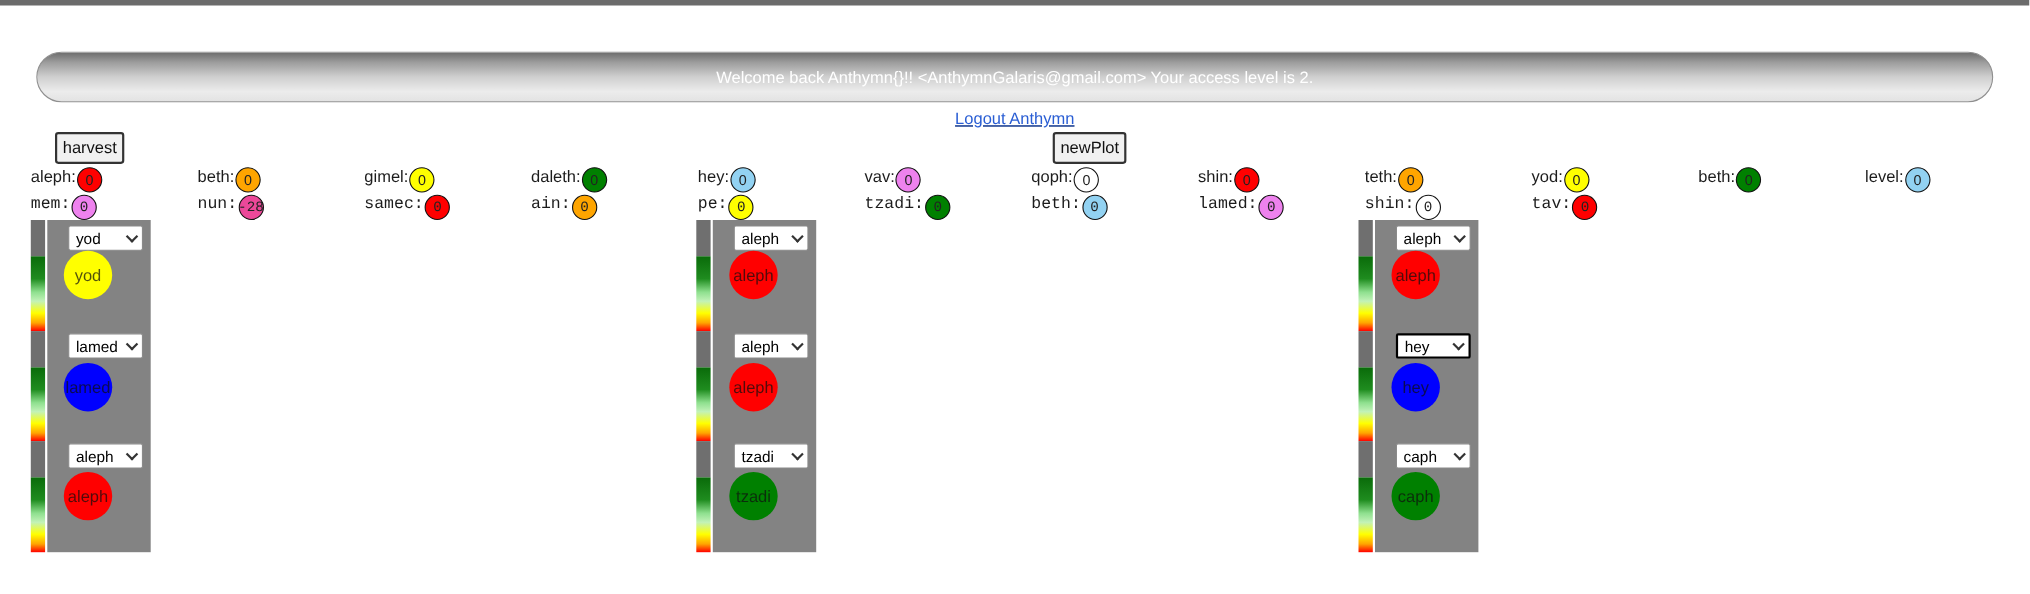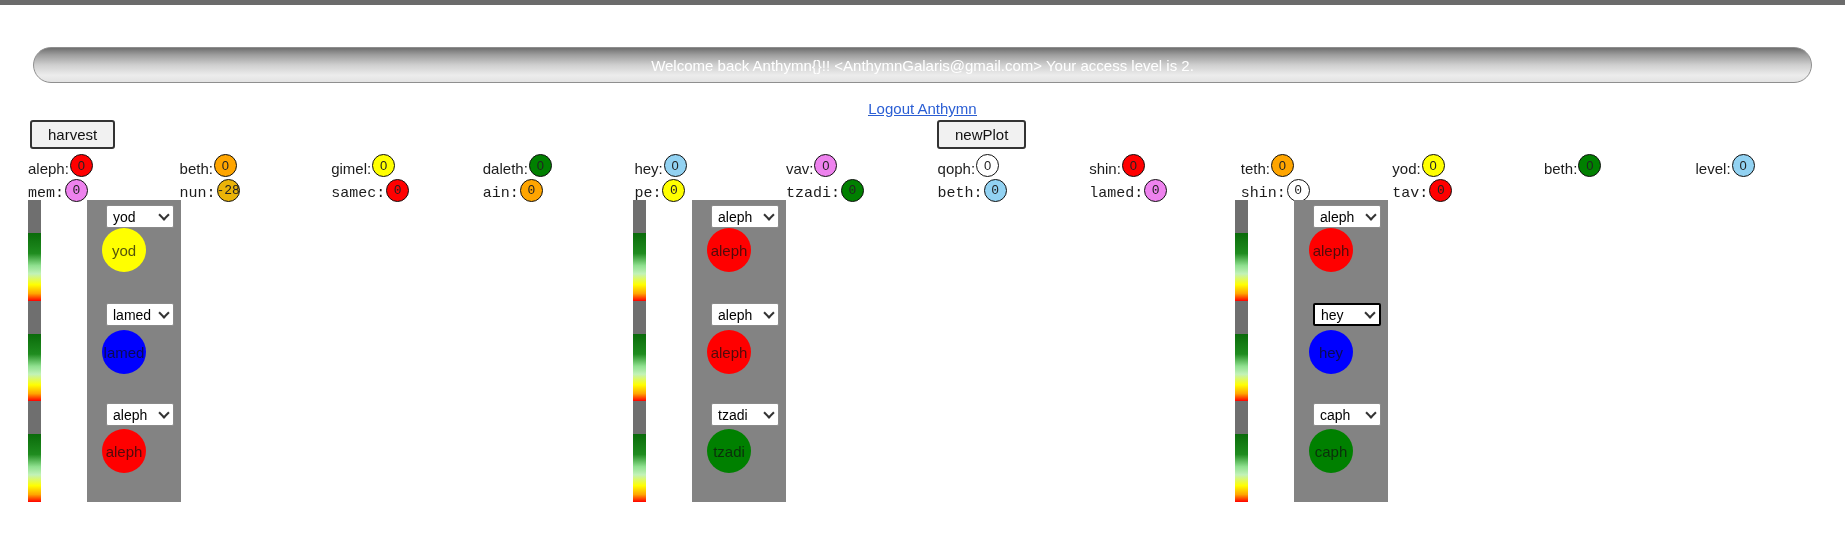--- a/index.html
+++ b/index.html
@@ -5,58 +5,58 @@
   html,body{margin:0;padding:0;}
   body{
     width:1845px;height:540px;position:relative;overflow:hidden;
     background:#ffffff;font-family:"Liberation Sans",sans-serif;
   }
   .top-bar{
     position:absolute;left:0;top:0;width:100%;height:5px;
     background:var(--c-topbar,#6b6b6b);
   }
   .banner{
-    position:absolute;left:33px;top:47px;width:1779px;height:36px;
+    position:absolute;left:33px;top:47px;width:1779px;height:46px;
     border:1px solid #8f8f8f;border-radius:23px;box-sizing:border-box;
     background:linear-gradient(180deg,#6f6f6f 0%,#9d9d9d 20%,#cfcfcf 50%,#ececec 80%,#e3e3e3 100%);
     display:flex;align-items:center;justify-content:center;
     color:#ffffff;font-size:15px;
   }
   .logout-row{
     position:absolute;left:0;top:100px;width:100%;text-align:center;text-decoration:underline;
   }
   .logout-link{
     color:var(--c-link,#2a5ed4);text-decoration:underline;font-size:15px;cursor:pointer;
   }
   .ui-button{
     position:absolute;background:#f1f1f1;color:#111;
     border:2px solid var(--c-btn-border,#333);border-radius:3px;
     font-size:15px;font-family:"Liberation Sans",sans-serif;
-    height:29px;padding:0 16px;line-height:25px;text-align:center;
+    height:29px;padding:0 5px;line-height:25px;text-align:center;margin-left:20px;
   }
   #harvest-btn{left:30px;top:120px;}
   #newplot-btn{left:937px;top:120px;}
   .res-row{
     position:absolute;left:28px;display:flex;height:25px;
   }
   #res-row-1{top:152px;}
   #res-row-2{top:177px;font-family:Liberation Mono, monospace;}
   .res-cell{
-    width:151.6px;flex:none;display:flex;align-items:flex-end;
+    width:151.6px;flex:none;display:flex;align-items:flex-start;
     font-size:15px;color:#1c1c1c;
   }
   .res-label{white-space:nowrap;}
   .res-circle{
     width:21px;height:21px;border:1.5px solid #111;border-radius:50%;
     margin-left:1px;flex:none;
     display:flex;align-items:center;justify-content:center;
     font-size:13px;color:#222;white-space:nowrap;overflow:visible;
   }
   .plot-panel{
-    position:absolute;top:200px;height:302px;display:flex;gap:44px;
+    position:absolute;top:200px;height:302px;display:flex;
   }
   .strip{
     width:13px;flex:none;display:flex;flex-direction:column;margin-right:2px;
   }
   .strip-seg{height:100.67px;flex:none;display:flex;flex-direction:column;}
   .seg-gray{height:33px;background:var(--c-strip-gray,#6f6f6f);}
   .seg-grad{
     flex:1;
     background:linear-gradient(180deg,#0a6b0a 0%,#1f8c1f 30%,#8fe08f 48%,#c2f2b8 60%,#ffff00 76%,#ffa500 89%,#ff0000 100%);
   }
@@ -147,21 +147,21 @@
       <span class="res-circle" style="background: rgb(146, 210, 242);">0</span>
     </div>
   </div>
 <div class="res-row" id="res-row-2">
     <div class="res-cell">
       <span class="res-label">mem:</span>
       <span class="res-circle" style="background: rgb(238, 130, 238);">0</span>
     </div>
     <div class="res-cell">
       <span class="res-label">nun:</span>
-      <span class="res-circle" style="background: #eab308;">-28</span>
+      <span class="res-circle" style="background: #ec4899;">-28</span>
     </div>
     <div class="res-cell">
       <span class="res-label">samec:</span>
       <span class="res-circle" style="background: rgb(255, 0, 0);">0</span>
     </div>
     <div class="res-cell">
       <span class="res-label">ain:</span>
       <span class="res-circle" style="background: rgb(255, 165, 0);">0</span>
     </div>
     <div class="res-cell">

